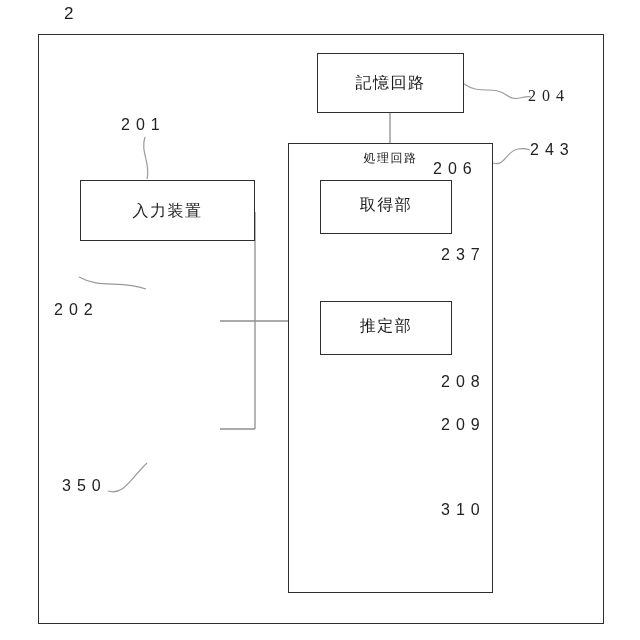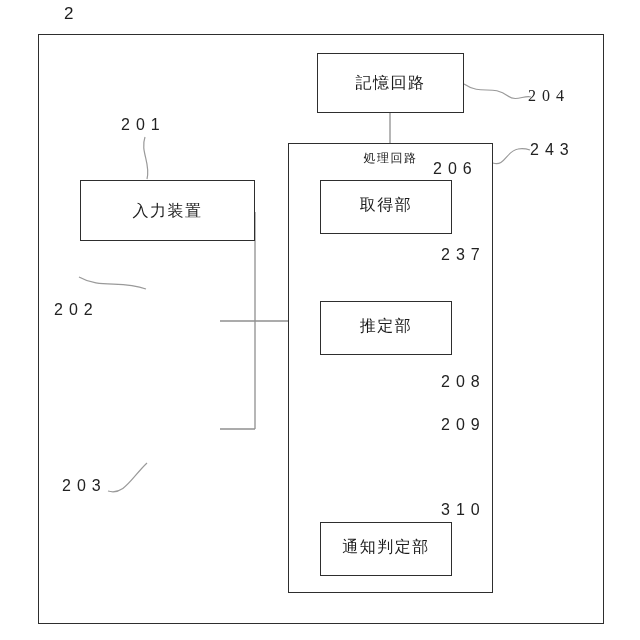--- a/index.html
+++ b/index.html
@@ -78,27 +78,24 @@
   <div class="proc-box">
     <span class="proc-title">処理回路</span>
   </div>
 
   <div class="box unit" style="top:180px;">
     <span>取得部</span>
   </div>
   <div class="box unit" style="top:263px;margin-top:38px;">
     <span>推定部</span>
   </div>
-  <div class="box unit" style="top:522px;">
-    <span>通知判定部</span>
-  </div>
 
   <div class="ref" style="left:121px;top:116px;">201</div>
   <div class="ref" style="left:54px;top:256px;margin-top:45px;">202</div>
-  <div class="ref" style="left:62px;top:477px;">203</div>
+  <div class="ref" style="left:62px;top:477px;">350</div>
   <div class="ref" style="left:528px;top:87px;font-family:Liberation Serif, serif;">204</div>
   <div class="ref" style="left:530px;top:141px;">243</div>
   <div class="ref" style="left:433px;top:160px;">206</div>
   <div class="ref" style="left:441px;top:246px;">237</div>
   <div class="ref" style="left:441px;top:331px;margin-top:42px;">208</div>
   <div class="ref" style="left:441px;top:416px;">209</div>
   <div class="ref" style="left:441px;top:501px;">310</div>
 
 </div>
 

